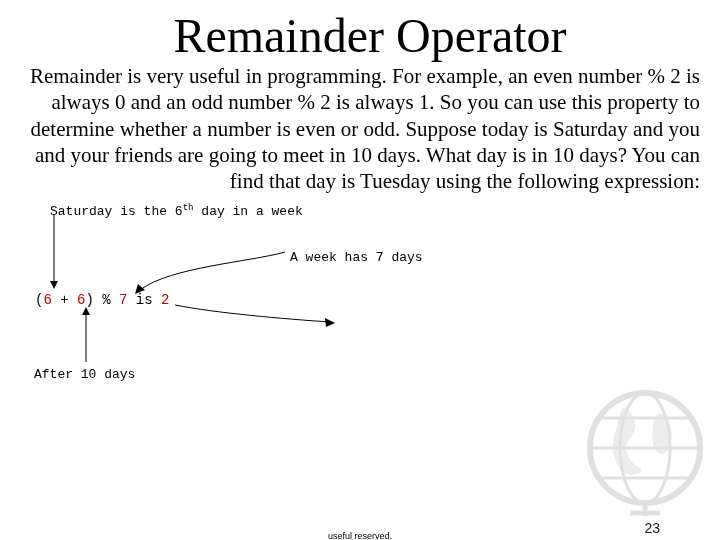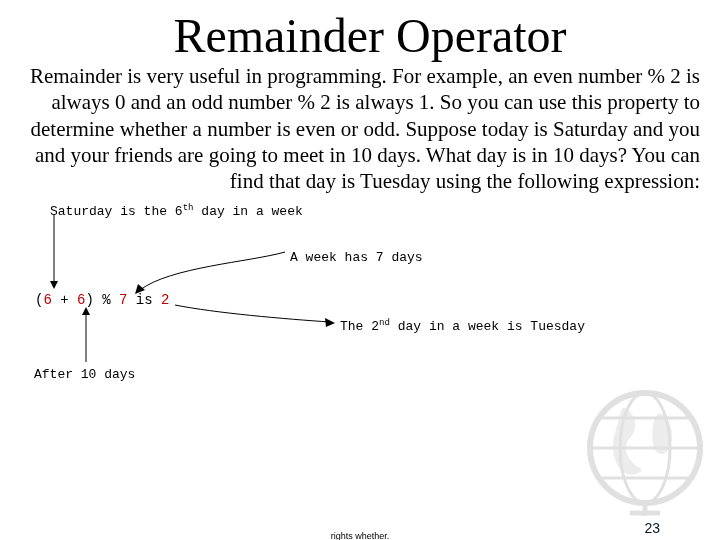--- a/index.html
+++ b/index.html
@@ -92,23 +92,20 @@
     <div class="diag-item" style="left:50px; top:0px;">
       <span>Saturday is the 6</span><sup>th</sup><span> day in a week</span>
     </div>
 
     <div class="diag-item" style="left:290px; top:48px;">A week has 7 days</div>
 
     <div class="diag-item expr" style="left:35px; top:90px;">
       <span>(</span><span class="red">6</span><span> + </span><span class="red">6</span><span>) % </span><span class="red">7</span><span> is </span><span class="red">2</span>
     </div>
 
-    <div class="diag-item" style="left:340px; top:115px;">
-      <span>The 2</span><sup>nd</sup><span> day in a week is Tuesday</span>
-    </div>
 
     <div class="diag-item" style="left:34px; top:165px;">After 10 days</div>
 
     <svg class="arrow" style="left:48px; top:12px;" width="12" height="75">
       <line x1="6" y1="0" x2="6" y2="68" stroke="#000" stroke-width="1"></line>
       <polygon points="6,75 2,67 10,67" fill="#000"></polygon>
     </svg>
 
     <svg class="arrow" style="left:130px; top:50px;" width="160" height="45">
       <path d="M155,0 C120,10 40,15 10,38" stroke="#000" stroke-width="1" fill="none"></path>
@@ -132,18 +129,18 @@
       <circle cx="70" cy="70" r="55" fill="none" stroke="#888" stroke-width="6"></circle>
       <path d="M70 15 A55 55 0 0 0 70 125 A55 55 0 0 0 70 15 M70 15 A25 55 0 0 0 70 125 A25 55 0 0 0 70 15 M15 70 L125 70 M25 40 L115 40 M25 100 L115 100" stroke="#888" stroke-width="3" fill="none"></path>
       <path d="M50 30 C60 35 65 50 55 60 C45 70 55 85 65 90 C70 93 60 100 50 95 C40 90 35 70 40 55 C45 40 45 28 50 30" fill="#888" opacity="0.6"></path>
       <path d="M85 35 C95 40 100 55 95 68 C90 80 80 78 78 65 C76 52 78 38 85 35" fill="#888" opacity="0.6"></path>
       <path d="M70 125 L70 138 M55 135 L85 135" stroke="#888" stroke-width="5" fill="none"></path>
     </svg>
   </div>
 
   <div class="footer">
     <br>
-    <span>rights whether.</span>
+    <span>useful reserved.</span>
   </div>
 
   <div class="page-num">23</div>
 
 </div>
 
 </body></html>

